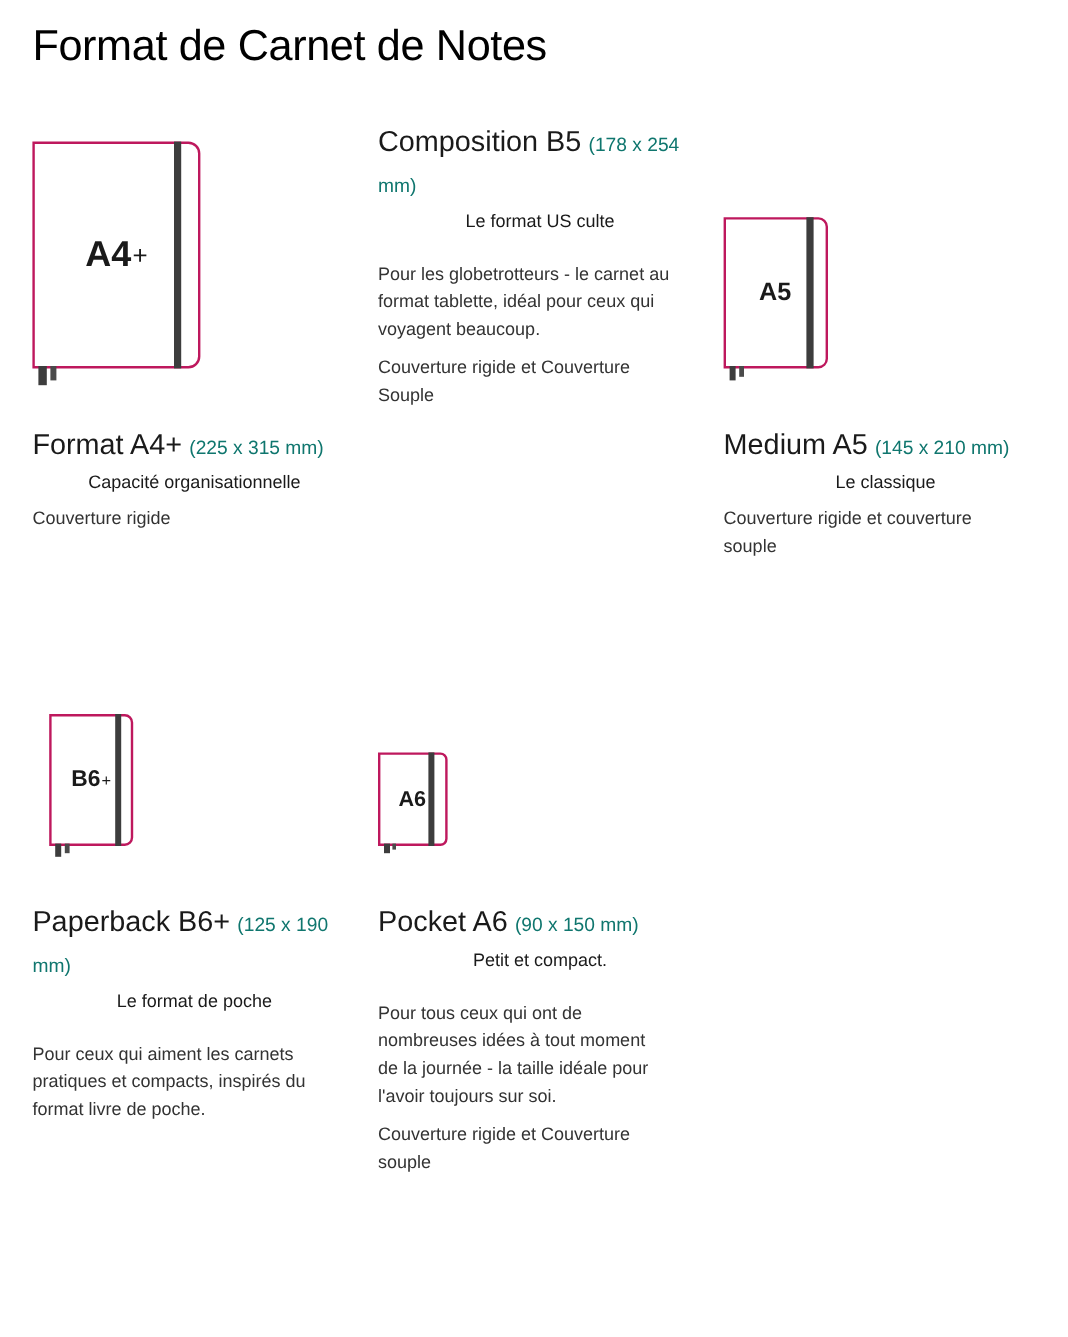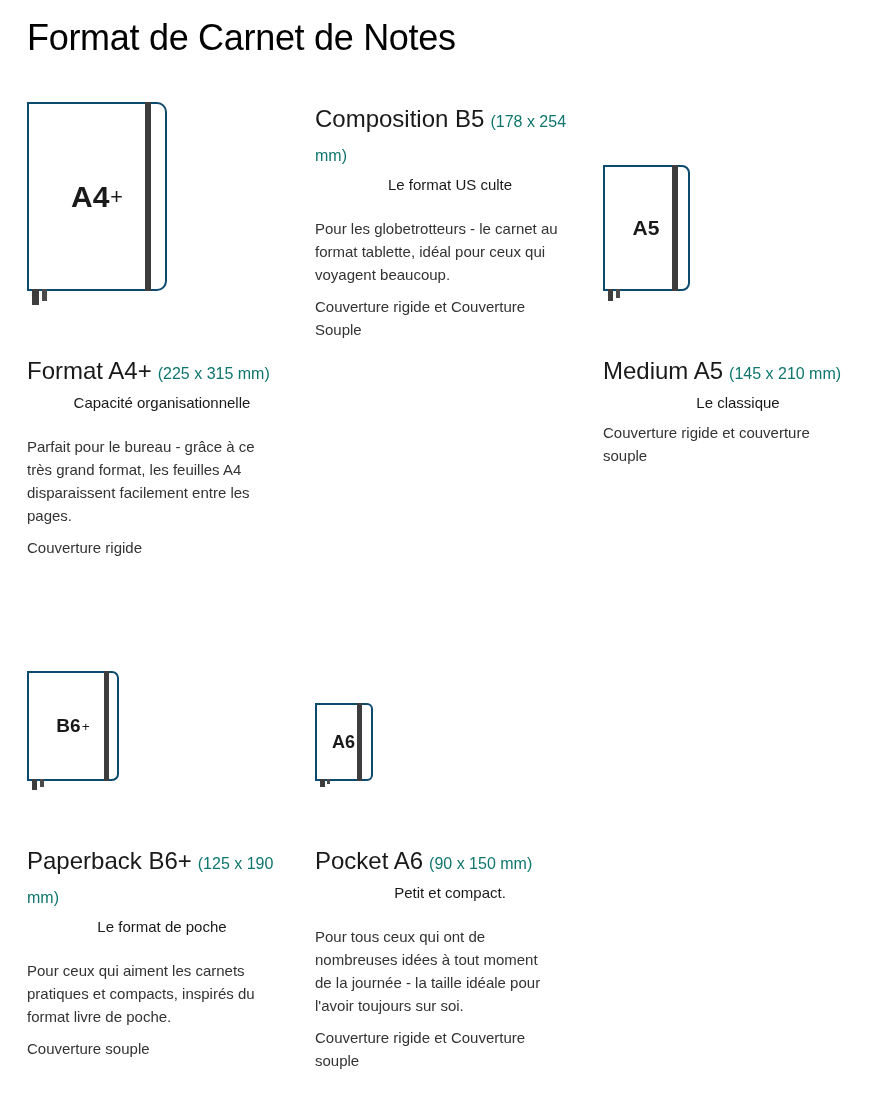--- a/index.html
+++ b/index.html
@@ -13,22 +13,22 @@
   }
   h1{
     font-size:36px;font-weight:400;color:#000;
     margin:0 0 44px 0;line-height:1.2;letter-spacing:-0.3px;
   }
   .row{display:grid;grid-template-columns:repeat(3,288px);}
   .row2{margin-top:34px;}
   .card{padding-right:18px;box-sizing:border-box;}
   .figure{height:204px;position:relative;margin-bottom:48px;}
   .notebook{
-    position:absolute;left:0;bottom:16px;
-    border:2px solid #0c4a6e;background:#fff;
+    position:absolute;left:0;bottom:0;
+    border:2px solid #be185d;background:#fff;
     box-sizing:border-box;
   }
   .band{position:absolute;top:-2px;bottom:-2px;background:#3d3d3d;}
   .nb-label{
     position:absolute;inset:0;display:flex;align-items:center;justify-content:center;
     font-weight:700;color:#1a1a1a;
   }
   .nb-label .plus{font-size:0.72em;font-weight:400;margin-left:1px;}
   .ribbon{position:absolute;background:#3d3d3d;}
   .ribbon.r2{background:#4a4a4a;}
@@ -45,21 +45,21 @@
   .nb-1 .nb-label{font-size:23px;}
   .nb-1 .r1{left:3px;width:6px;height:14px;bottom:-14px;}
   .nb-1 .r2{left:12px;width:4px;height:11px;bottom:-11px;}
 
   .nb-2{width:87px;height:126px;border-radius:0 8px 8px 0;}
   .nb-2 .band{right:10px;width:6px;}
   .nb-2 .nb-label{font-size:21px;}
   .nb-2 .r1{left:3px;width:5px;height:12px;bottom:-12px;}
   .nb-2 .r2{left:11px;width:4px;height:9px;bottom:-9px;}
 
-  .nb-3{width:92px;height:110px;border-radius:0 7px 7px 0;}
+  .nb-3{width:70px;height:110px;border-radius:0 7px 7px 0;margin-left:14px;}
   .nb-3 .band{right:8px;width:5px;}
   .nb-3 .nb-label{font-size:19px;}
   .nb-3 .r1{left:3px;width:5px;height:11px;bottom:-11px;}
   .nb-3 .r2{left:11px;width:4px;height:8px;bottom:-8px;}
 
   .nb-4{width:58px;height:78px;border-radius:0 6px 6px 0;}
   .nb-4 .band{right:9px;width:5px;}
   .nb-4 .nb-label{font-size:18px;}
   .nb-4 .r1{left:3px;width:5px;height:8px;bottom:-8px;}
   .nb-4 .r2{left:10px;width:3px;height:5px;bottom:-5px;}
@@ -99,24 +99,20 @@
         <div class="nb-label">
             <span>A4</span>
             <span class="plus">+</span>
           </div>
         <div class="ribbon r1"></div>
         <div class="ribbon r2"></div>
       </div>
     </div>
     <p class="card-title"><span>Format A4+</span><span class="dims">(225 x 315 mm)</span></p>
     <p class="card-subtitle">Capacité organisationnelle</p>
-    <p class="card-desc">Parfait pour le bureau - grâce à ce
-très grand format, les feuilles A4
-disparaissent facilement entre les
-pages.</p>
     <p class="card-covers">Couverture rigide</p>
   </div>
 
   <div class="card">
     <p class="card-title"><span>Composition B5</span><span class="dims">(178 x 254
 mm)</span></p>
     <p class="card-subtitle">Le format US culte</p>
     <p class="card-desc">Pour les globetrotteurs - le carnet au
 format tablette, idéal pour ceux qui
 voyagent beaucoup.</p>
@@ -157,21 +153,20 @@
         <div class="ribbon r1"></div>
         <div class="ribbon r2"></div>
       </div>
     </div>
     <p class="card-title"><span>Paperback B6+</span><span class="dims">(125 x 190
 mm)</span></p>
     <p class="card-subtitle">Le format de poche</p>
     <p class="card-desc">Pour ceux qui aiment les carnets
 pratiques et compacts, inspirés du
 format livre de poche.</p>
-    <p class="card-covers">Couverture souple</p>
   </div>
 
   <div class="card">
     <div class="figure">
       <div class="notebook nb-4">
         <div class="band"></div>
         <div class="nb-label">
             <span>A6</span>
             <span class="plus"></span>
           </div>

